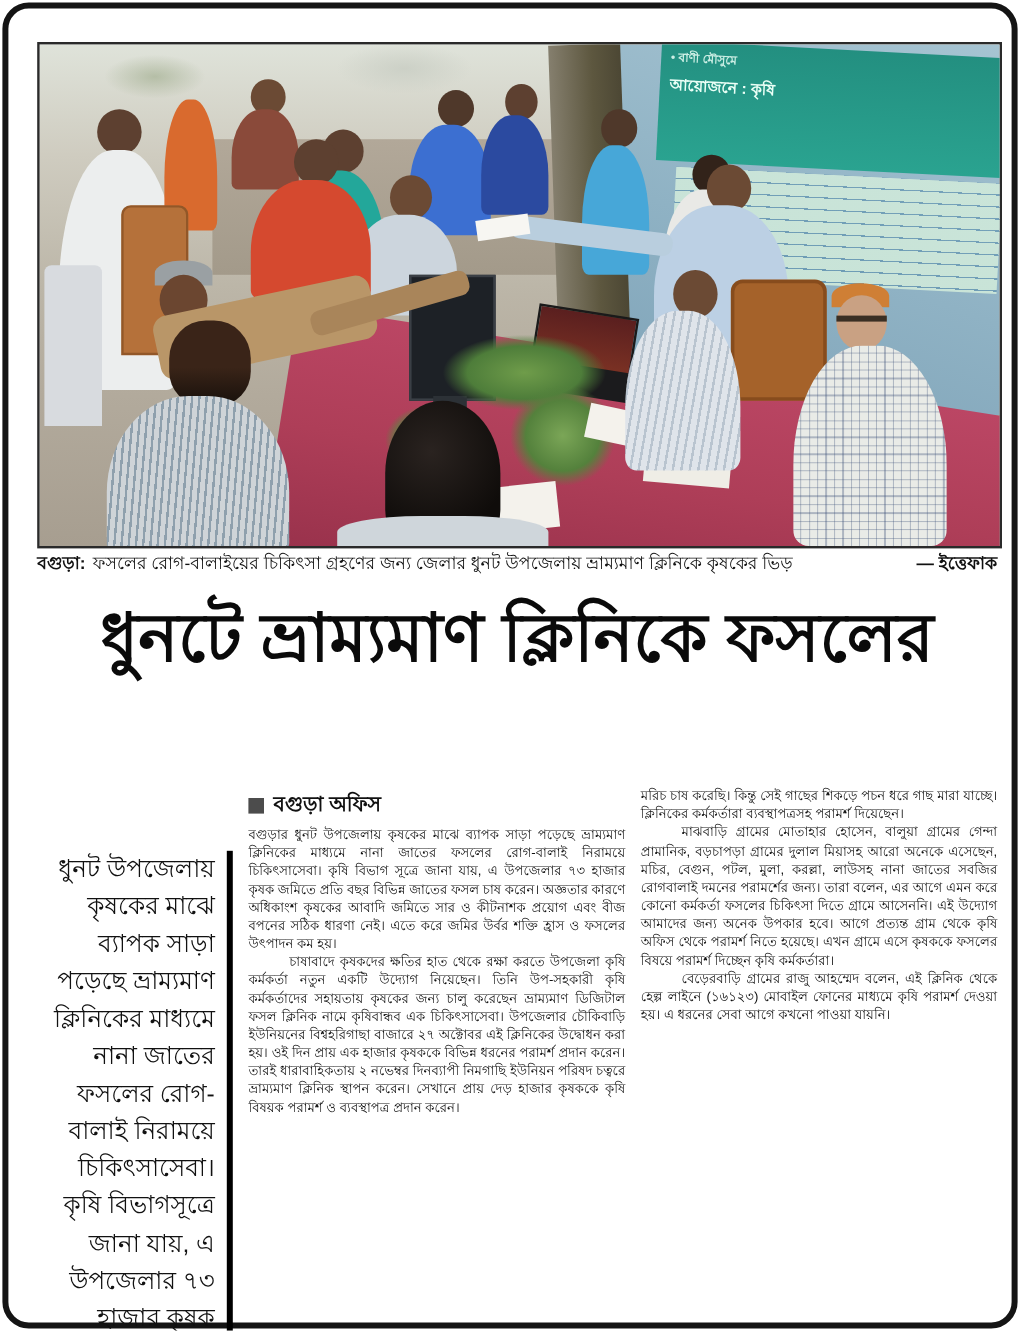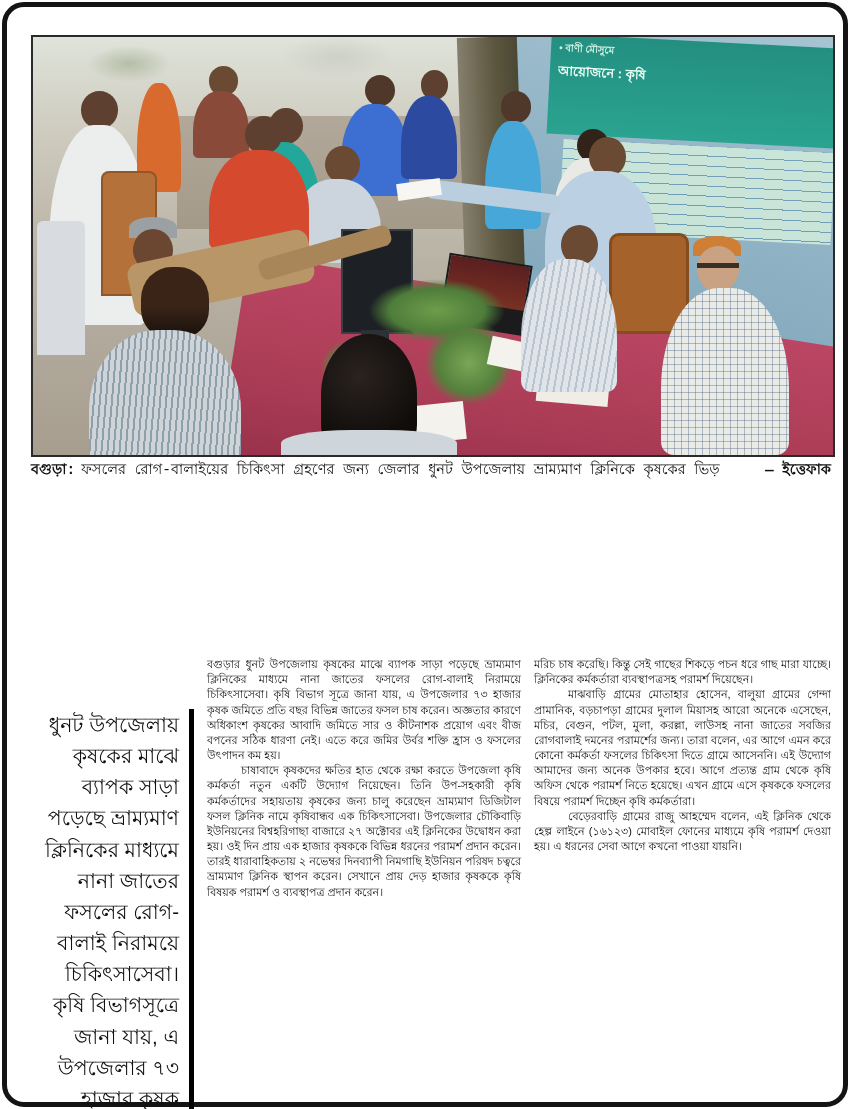--- a/index.html
+++ b/index.html
@@ -23,21 +23,21 @@
     background: linear-gradient(180deg, #dfe3da 0%, #cfccc0 22%, #bcb6a8 48%, #b2aa9c 70%, #a79e90 100%);
   }
   .ph { position: absolute; }
   .head { border-radius: 50%; }
   .torso { border-radius: 45% 45% 10% 10% / 60% 60% 8% 8%; }
   .banner-text-line { color: #eafff6; font-size: 10px; font-weight: bold; white-space: nowrap; overflow: hidden; }
   
   .caption-row {
     position: absolute; left: 24px; top: 454px; width: 800px;
     display: flex; justify-content: space-between; align-items: baseline;
-    font-size: 14.5px; line-height: 1.3; font-family: Liberation Mono, monospace;
+    font-size: 14.5px; line-height: 1.3;
   }
   .caption-dateline { font-weight: bold; margin-right: 6px; }
   .caption-credit { font-weight: bold; white-space: nowrap; margin-left: 32px; }
   
   .headline {
     position: absolute; left: 24px; top: 490px; width: 800px;
     text-align: center; font-weight: bold; color: #0a0a0a;
     font-size: 56px; line-height: 1.26; letter-spacing: 0px;
   }
   
@@ -154,29 +154,34 @@
     </div>
 
     <div class="caption-row">
       <div>
         <span class="caption-dateline">বগুড়া:</span><span>ফসলের রোগ-বালাইয়ের চিকিৎসা গ্রহণের জন্য জেলার ধুনট উপজেলায় ভ্রাম্যমাণ ক্লিনিকে কৃষকের ভিড়</span>
       </div>
       <span class="caption-credit">— ইত্তেফাক</span>
     </div>
 
     <div class="headline">
+      <div>ধুনটে ভ্রাম্যমাণ ক্লিনিকে ফসলের</div>
     </div>
 
     <div class="body-cols">
 
       <div class="col-left">
         <div class="standfirst">ধুনট উপজেলায় কৃষকের মাঝে ব্যাপক সাড়া পড়েছে ভ্রাম্যমাণ ক্লিনিকের মাধ্যমে নানা জাতের ফসলের রোগ-বালাই নিরাময়ে চিকিৎসাসেবা। কৃষি বিভাগসূত্রে জানা যায়, এ উপজেলার ৭৩ হাজার কৃষক জমিতে প্রতি বছর বিভিন্ন জাতের ফসল চাষ করেন</div>
       </div>
 
       <div class="col col-mid">
+        <div class="dateline-row">
+          <span class="sq"></span>
+          <span>বগুড়া অফিস</span>
+        </div>
         <p>বগুড়ার ধুনট উপজেলায় কৃষকের মাঝে ব্যাপক সাড়া পড়েছে ভ্রাম্যমাণ ক্লিনিকের মাধ্যমে নানা জাতের ফসলের রোগ-বালাই নিরাময়ে চিকিৎসাসেবা। কৃষি বিভাগ সূত্রে জানা যায়, এ উপজেলার ৭৩ হাজার কৃষক জমিতে প্রতি বছর বিভিন্ন জাতের ফসল চাষ করেন। অজ্ঞতার কারণে অধিকাংশ কৃষকের আবাদি জমিতে সার ও কীটনাশক প্রয়োগ এবং বীজ বপনের সঠিক ধারণা নেই। এতে করে জমির উর্বর শক্তি হ্রাস ও ফসলের উৎপাদন কম হয়।</p>
         <p class="indent">চাষাবাদে কৃষকদের ক্ষতির হাত থেকে রক্ষা করতে উপজেলা কৃষি কর্মকর্তা নতুন একটি উদ্যোগ নিয়েছেন। তিনি উপ-সহকারী কৃষি কর্মকর্তাদের সহায়তায় কৃষকের জন্য চালু করেছেন ভ্রাম্যমাণ ডিজিটাল ফসল ক্লিনিক নামে কৃষিবান্ধব এক চিকিৎসাসেবা। উপজেলার চৌকিবাড়ি ইউনিয়নের বিশ্বহরিগাছা বাজারে ২৭ অক্টোবর এই ক্লিনিকের উদ্বোধন করা হয়। ওই দিন প্রায় এক হাজার কৃষককে বিভিন্ন ধরনের পরামর্শ প্রদান করেন। তারই ধারাবাহিকতায় ২ নভেম্বর দিনব্যাপী নিমগাছি ইউনিয়ন পরিষদ চত্বরে ভ্রাম্যমাণ ক্লিনিক স্থাপন করেন। সেখানে প্রায় দেড় হাজার কৃষককে কৃষি বিষয়ক পরামর্শ ও ব্যবস্থাপত্র প্রদান করেন।</p>
 
       </div>
 
       <div class="col col-right">
         <p>মরিচ চাষ করেছি। কিন্তু সেই গাছের শিকড়ে পচন ধরে গাছ মারা যাচ্ছে। ক্লিনিকের কর্মকর্তারা ব্যবস্থাপত্রসহ পরামর্শ দিয়েছেন।</p>
         <p class="indent">মাঝবাড়ি গ্রামের মোতাহার হোসেন, বালুয়া গ্রামের গেন্দা প্রামানিক, বড়চাপড়া গ্রামের দুলাল মিয়াসহ আরো অনেকে এসেছেন, মচির, বেগুন, পটল, মুলা, করল্লা, লাউসহ নানা জাতের সবজির রোগবালাই দমনের পরামর্শের জন্য। তারা বলেন, এর আগে এমন করে কোনো কর্মকর্তা ফসলের চিকিৎসা দিতে গ্রামে আসেননি। এই উদ্যোগ আমাদের জন্য অনেক উপকার হবে। আগে প্রত্যন্ত গ্রাম থেকে কৃষি অফিস থেকে পরামর্শ নিতে হয়েছে। এখন গ্রামে এসে কৃষককে ফসলের বিষয়ে পরামর্শ দিচ্ছেন কৃষি কর্মকর্তারা।</p>
         <p class="indent">বেড়েরবাড়ি গ্রামের রাজু আহম্মেদ বলেন, এই ক্লিনিক থেকে হেল্প লাইনে (১৬১২৩) মোবাইল ফোনের মাধ্যমে কৃষি পরামর্শ দেওয়া হয়। এ ধরনের সেবা আগে কখনো পাওয়া যায়নি।</p>
 

